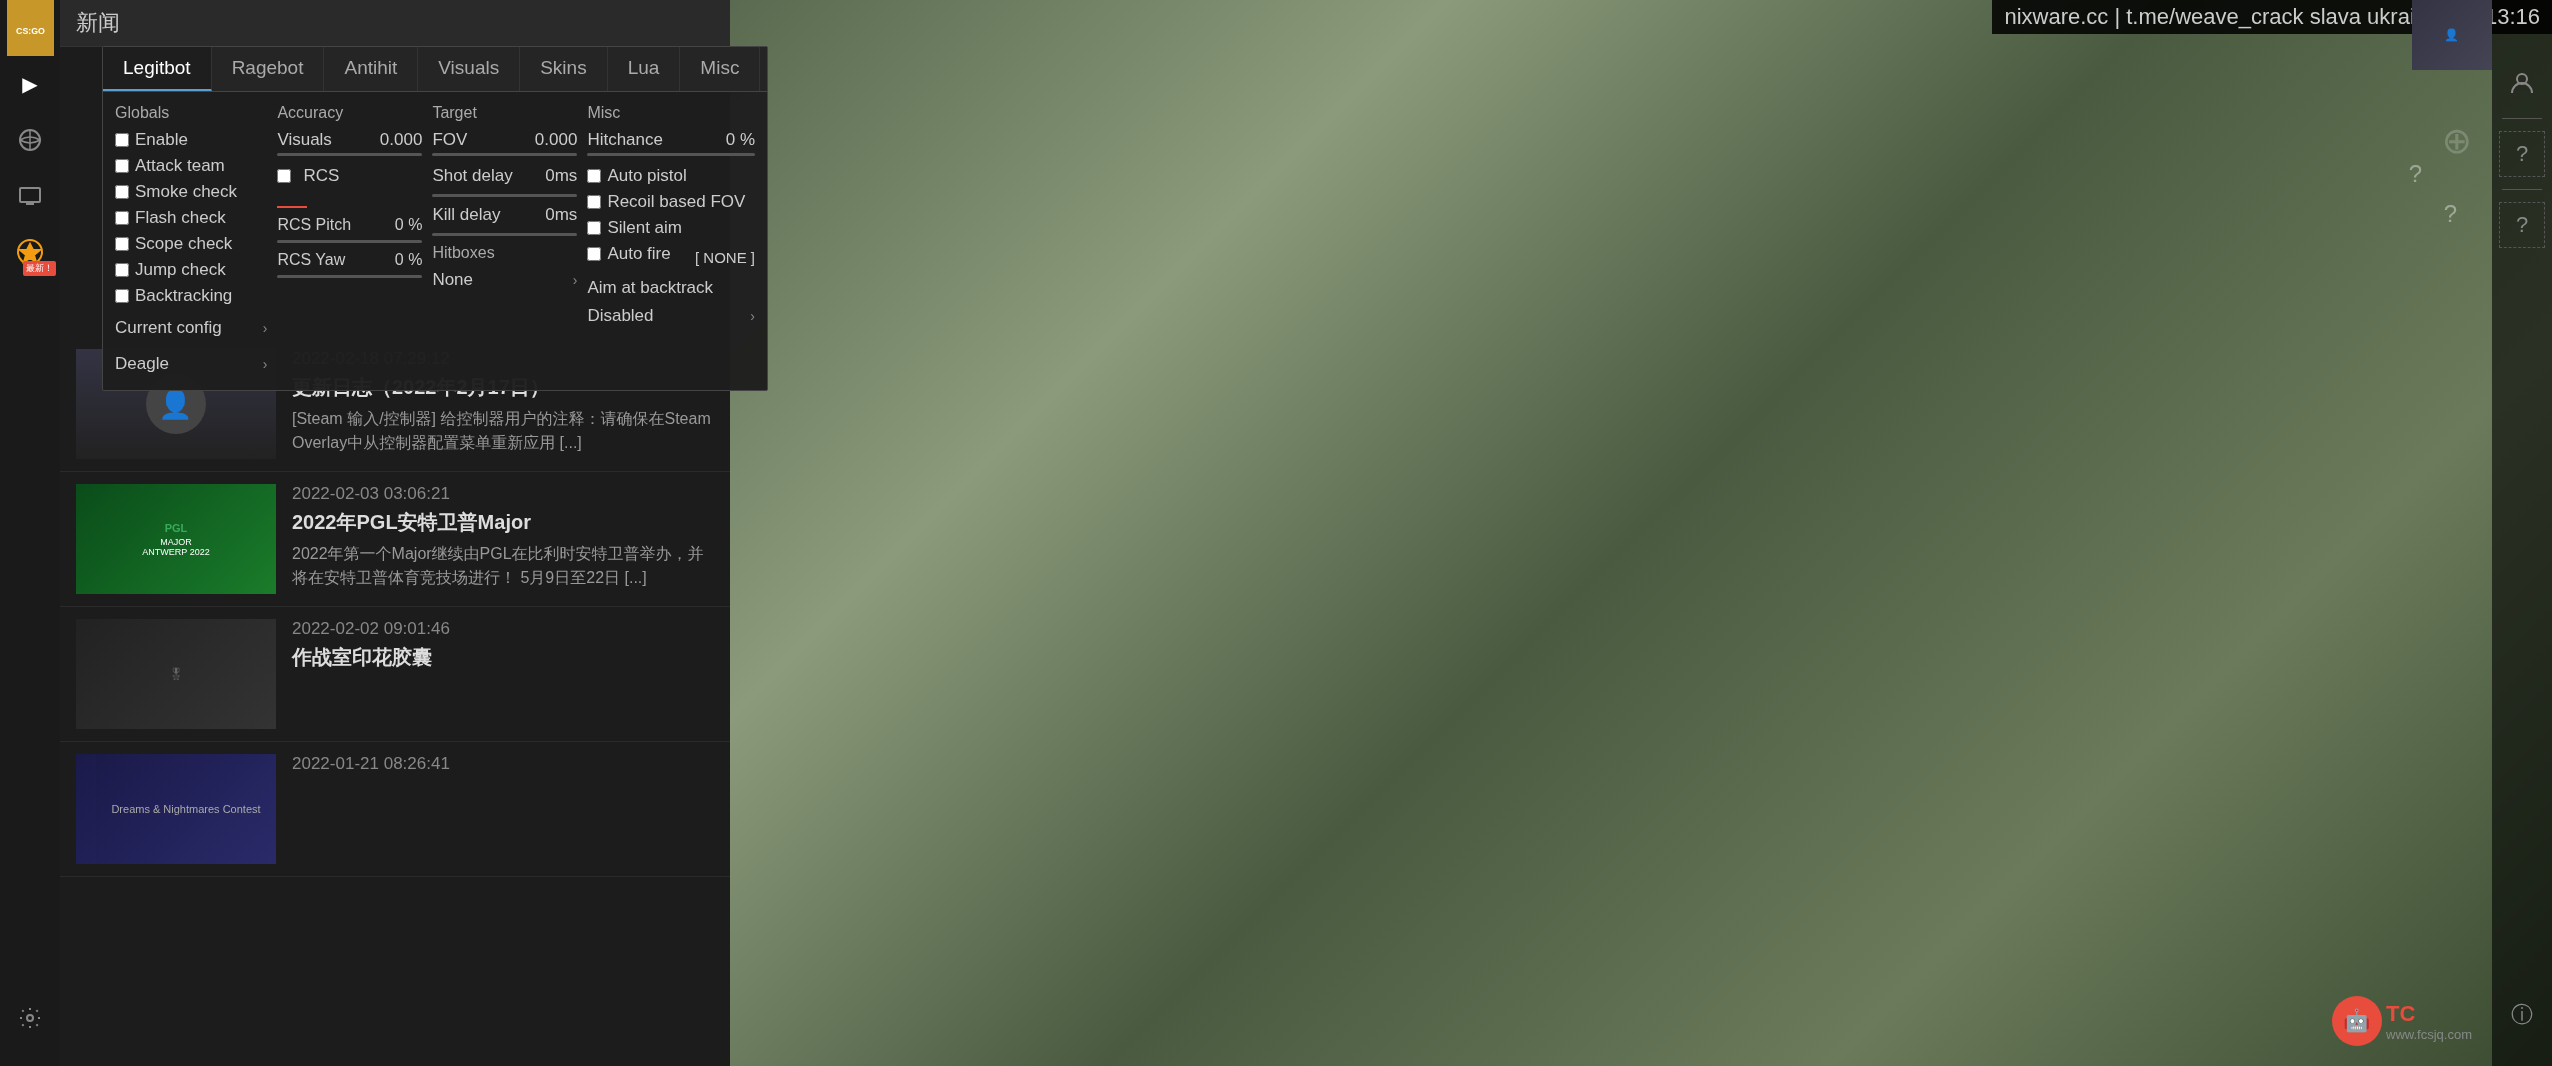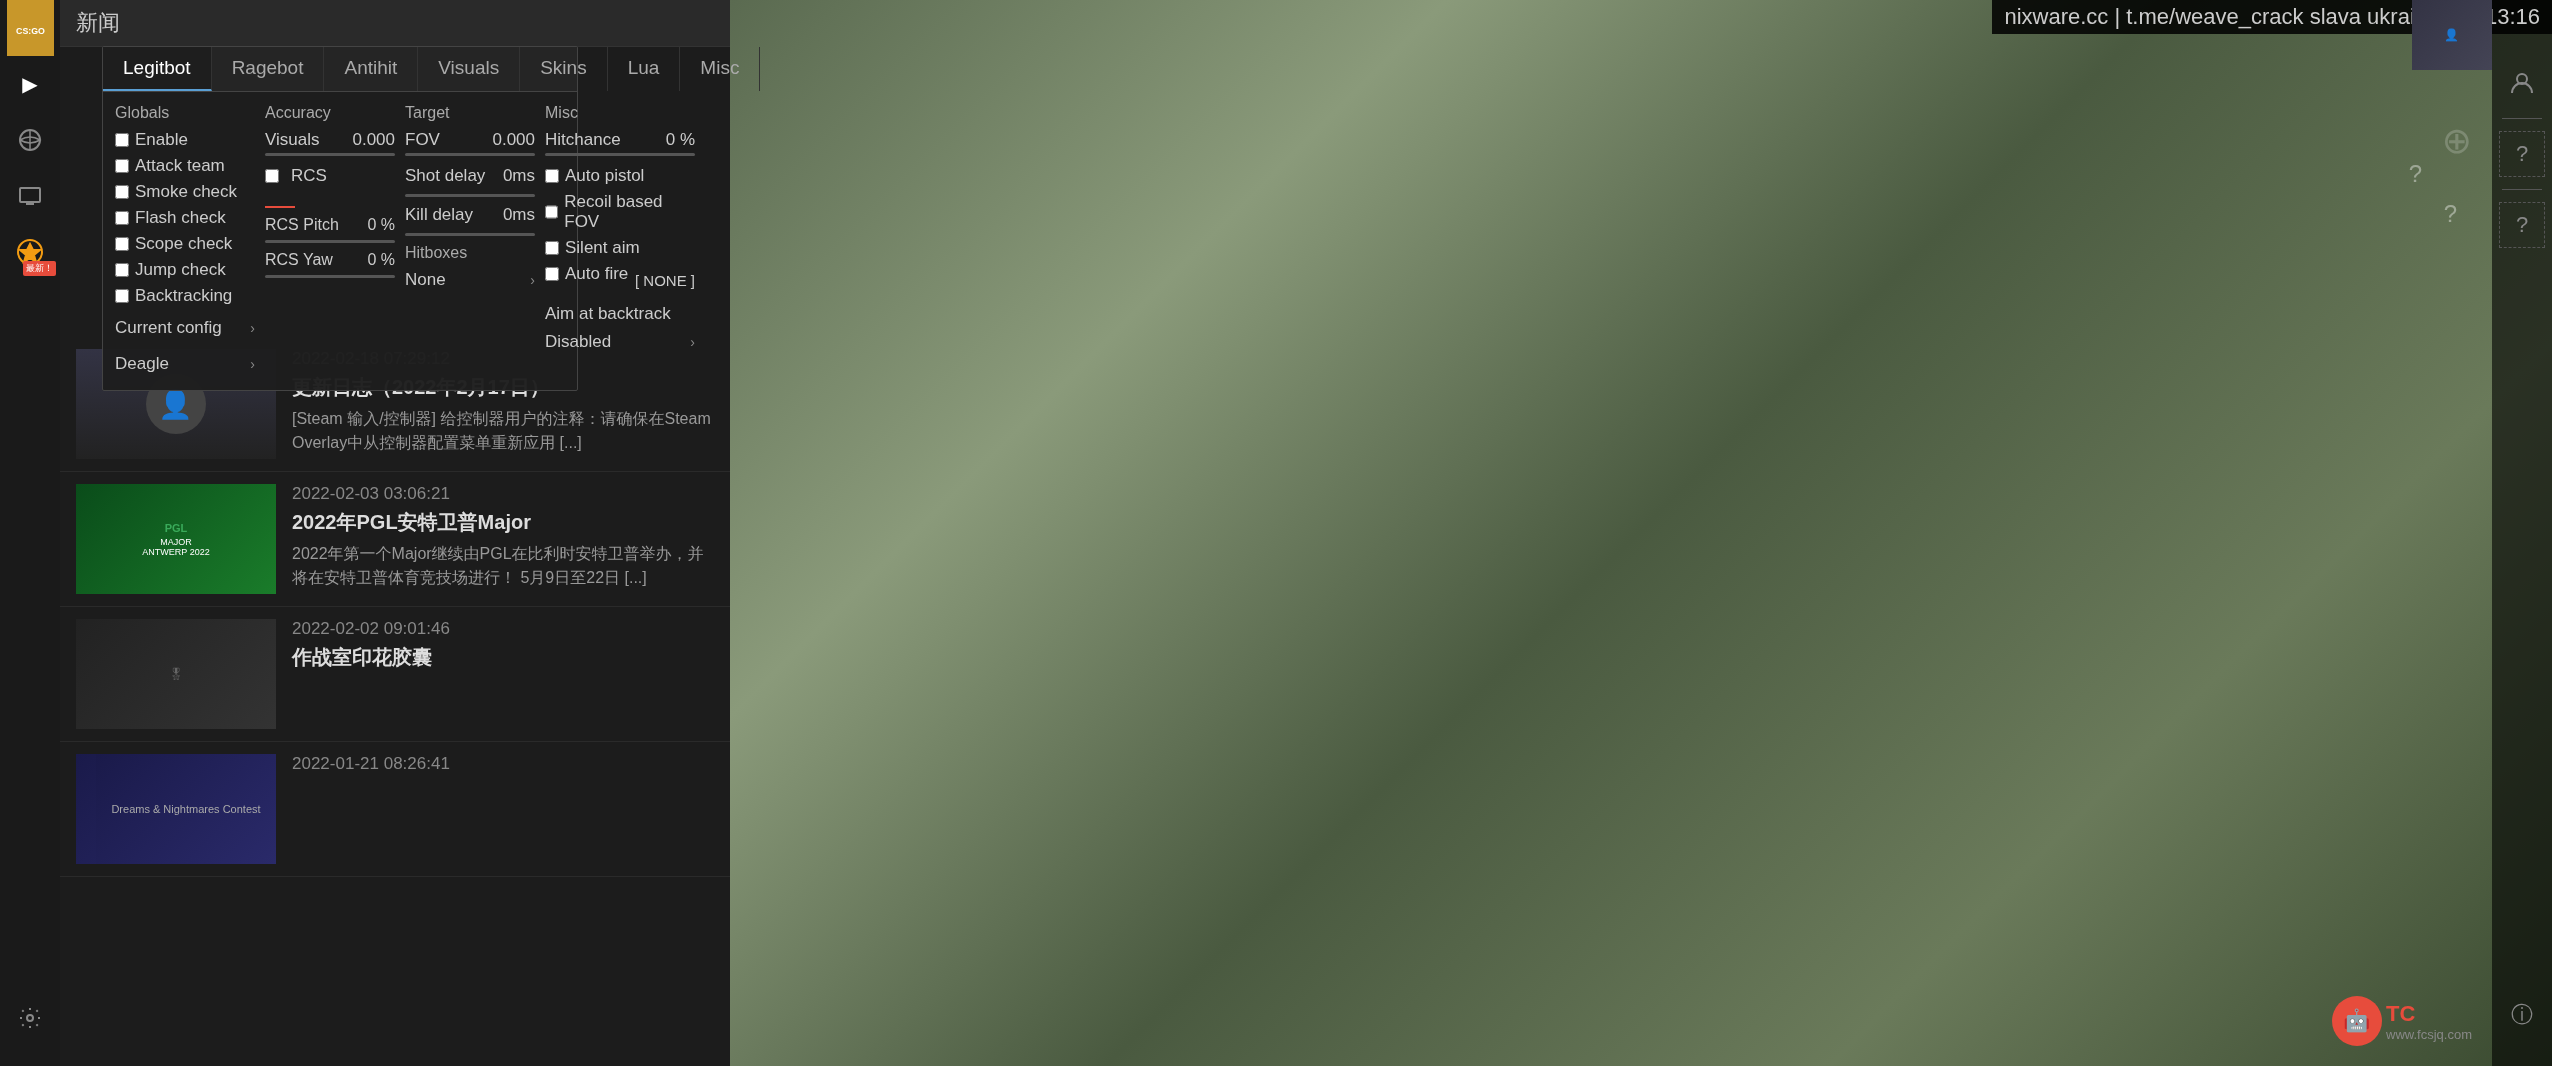--- a/index.html
+++ b/index.html
@@ -94,21 +94,21 @@
       padding: 8px 16px;
       font-size: 22px;
       color: #ccc;
       border-bottom: 1px solid #333;
     }
 
     
     .cheat-panel {
       position: absolute;
       left: 42px; top: 46px;
-      width: 476px;
+      width: 666px;
       background: rgba(30,30,30,0.97);
       z-index: 200;
       border: 1px solid #444;
       border-radius: 2px;
     }
 
     .tab-bar {
       display: flex;
       background: #252525;
       border-bottom: 1px solid #444;
@@ -617,21 +617,21 @@
         <div class="checkbox-row">
           <input type="checkbox" style="">
           <span class="checkbox-label">Recoil based FOV</span>
         </div>
         <div class="checkbox-row">
           <input type="checkbox" style="">
           <span class="checkbox-label">Silent aim</span>
         </div>
 
         <div class="delay-row" style="margin-top:6px;">
-          <div class="checkbox-row" style="margin-bottom:12px;">
+          <div class="checkbox-row" style="margin-bottom:6px;">
             <input type="checkbox" style="">
             <span class="checkbox-label">Auto fire</span>
           </div>
           <span style="font-size:15px;color:#ccc;margin-left:6px;text-align:right;">[ NONE ]</span>
         </div>
 
         <div class="delay-row" style="margin-top:8px;">
           <span class="slider-label">Aim at backtrack</span>
         </div>
         <div class="none-select">

